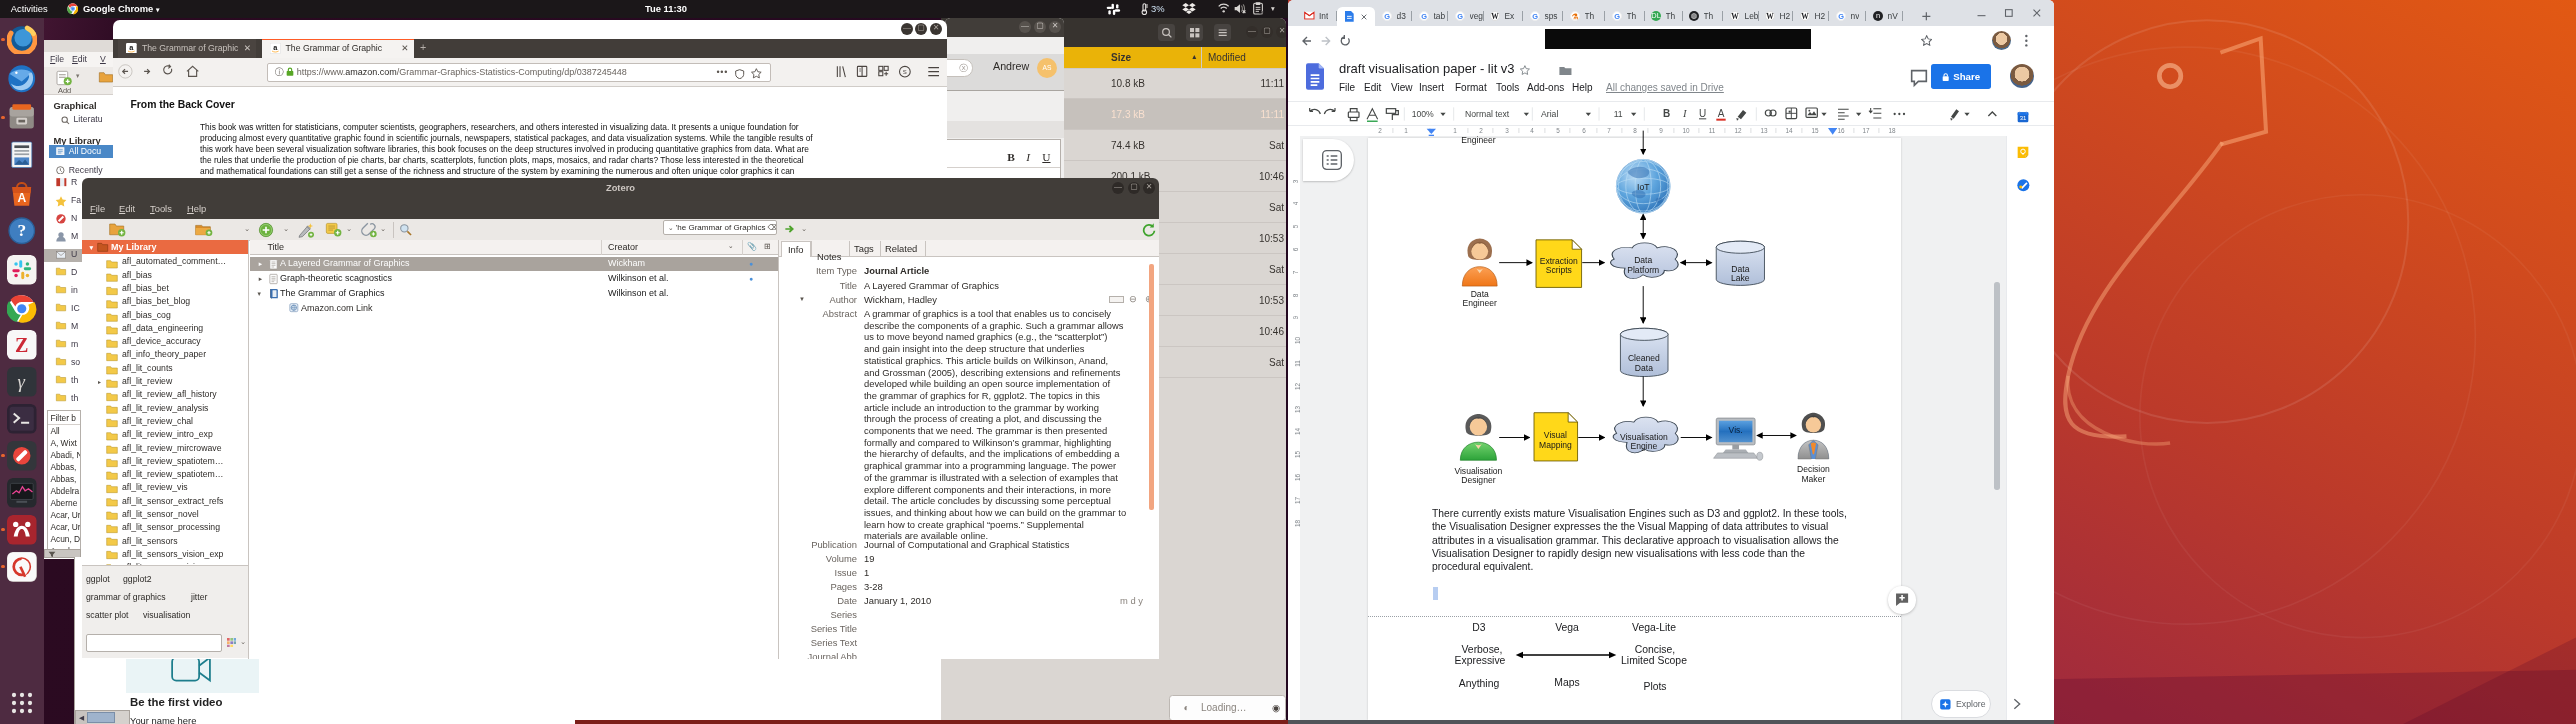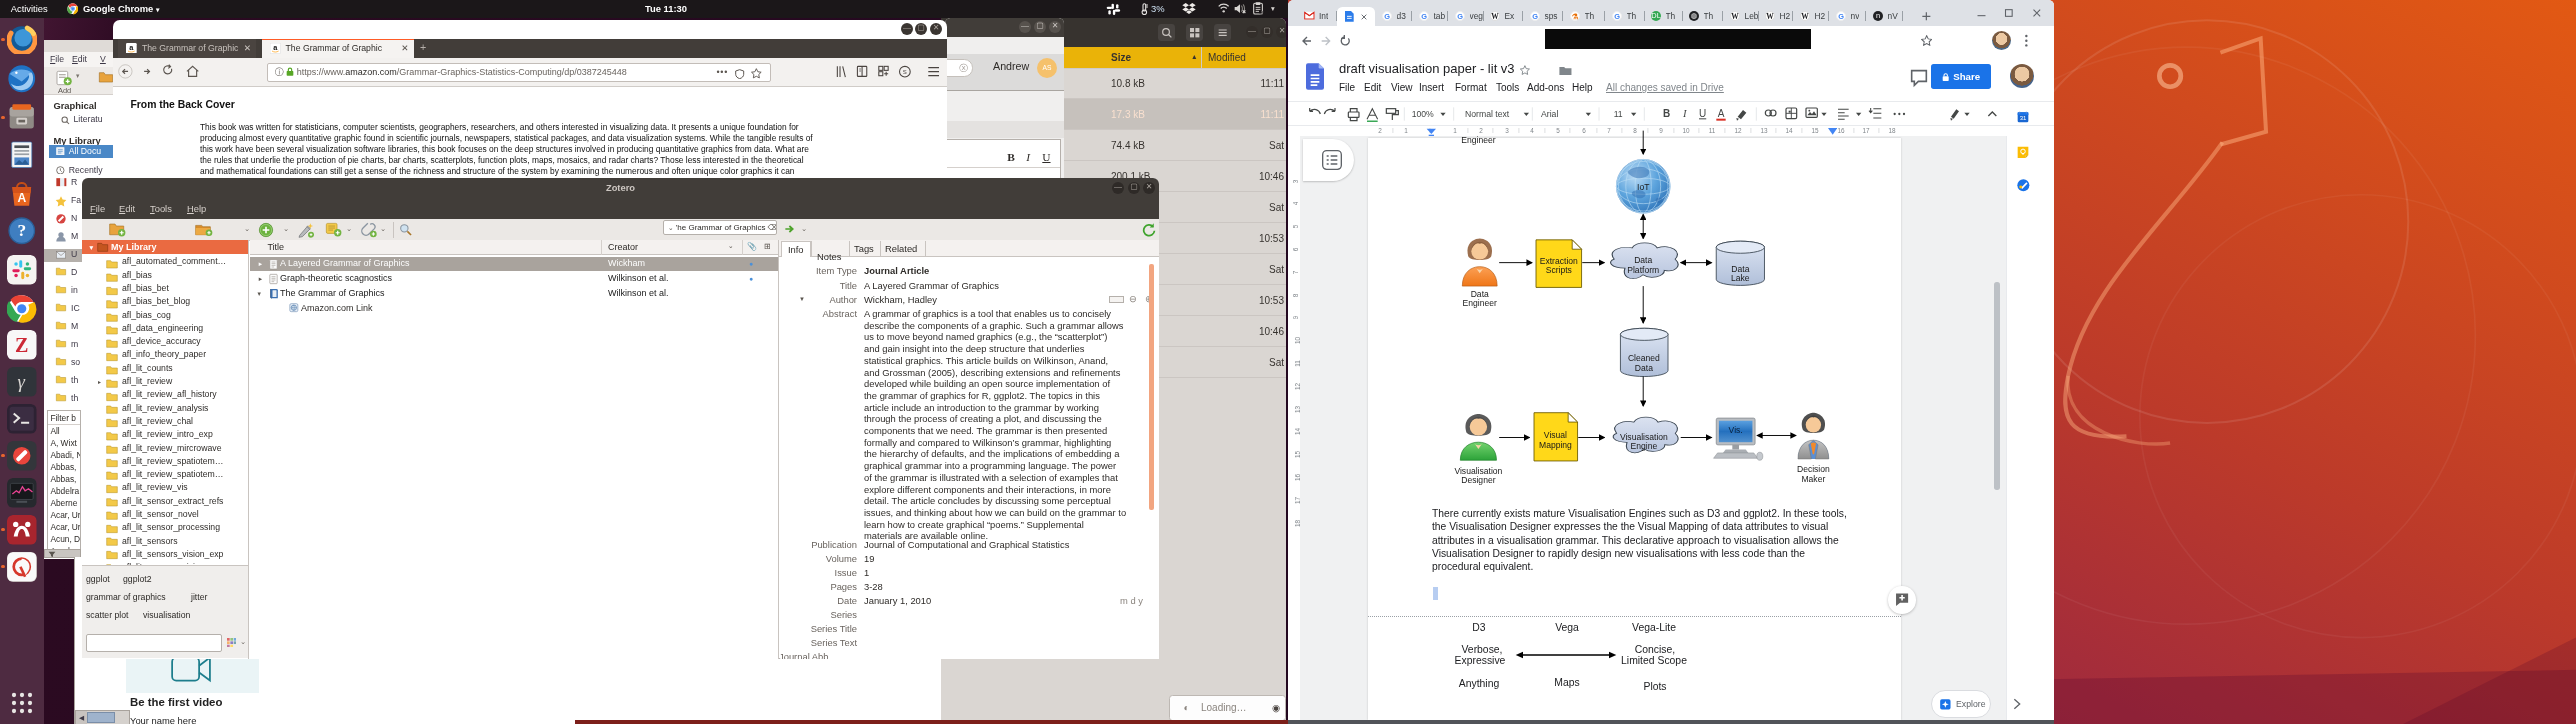--- a/index.html
+++ b/index.html
@@ -492,21 +492,21 @@
       <div class="a" style="left:0;top:327px;width:78px;text-align:right;color:#6a645f">Issue</div>
         <div class="a" style="left:85px;top:327px">1</div>
       <div class="a" style="left:0;top:341px;width:78px;text-align:right;color:#6a645f">Pages</div>
         <div class="a" style="left:85px;top:341px">3-28</div>
       <div class="a" style="left:0;top:355px;width:78px;text-align:right;color:#6a645f">Date</div>
         <div class="a" style="left:85px;top:355px">January 1, 2010</div>
         <div class="a" style="left:341px;top:355px;color:#8a847e">m d y</div>
       <div class="a" style="left:0;top:369px;width:78px;text-align:right;color:#6a645f">Series</div>
       <div class="a" style="left:0;top:383px;width:78px;text-align:right;color:#6a645f">Series Title</div>
       <div class="a" style="left:0;top:397px;width:78px;text-align:right;color:#6a645f">Series Text</div>
-      <div class="a" style="left:0;top:411px;width:78px;text-align:left;color:#6a645f">Journal Abb</div>
+      <div class="a" style="left:0;top:411px;width:78px;text-align:right;color:#6a645f">Journal Abb</div>
       <div class="a" style="left:370px;top:23.5px;width:4.7px;height:246px;background:#f2a580;border-radius:2px"></div>
     </div>
   </div>
   <div class="win" style="left:1169px;top:695px;width:117px;height:25.5px;background:#fdfdfd;border:0.7px solid #bdb8b3;border-radius:3.4px">
     <span class="a" style="left:13.4px;top:6px;color:#8a847e;font-size:10px">◐</span>
     <span class="a" style="left:31px;top:6px;color:#8a847e;font-size:10px">Loading…</span>
     <span class="a" style="left:102px;top:6px;color:#4a4440;font-size:9.4px">◉</span>
   </div>
   <div class="a" style="left:575px;top:720px;width:713px;height:4px;background:#7c1f1a"></div>
 </div>

